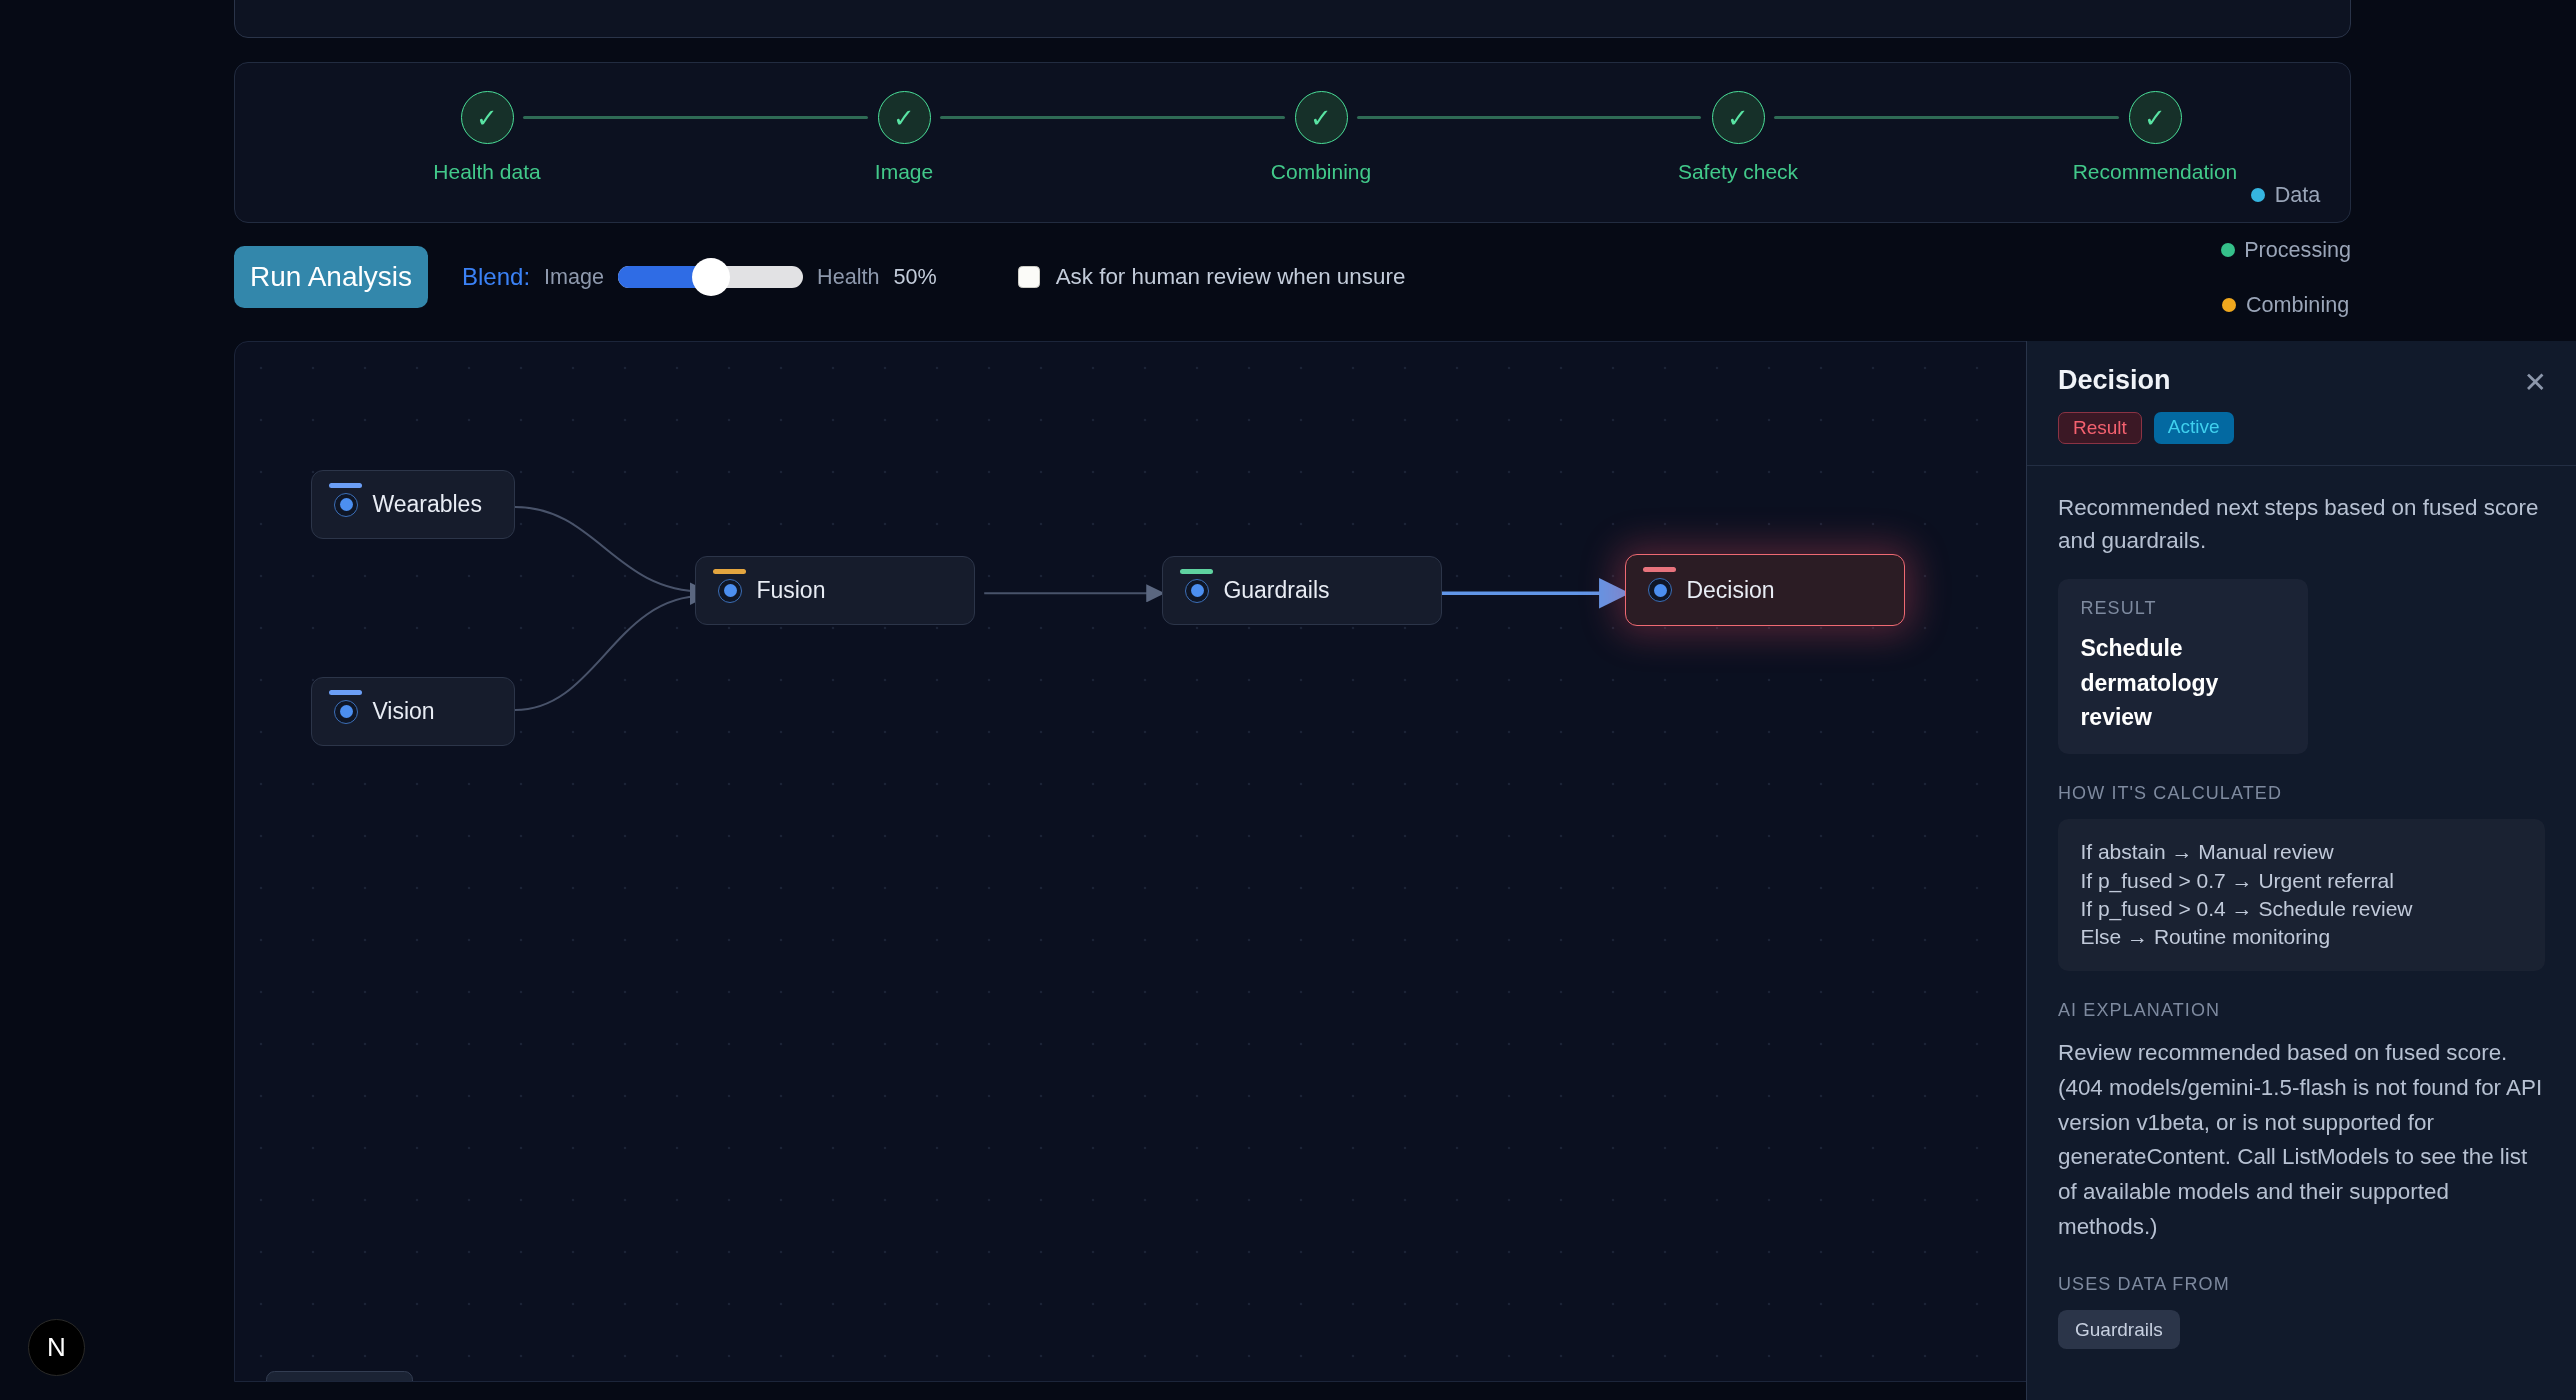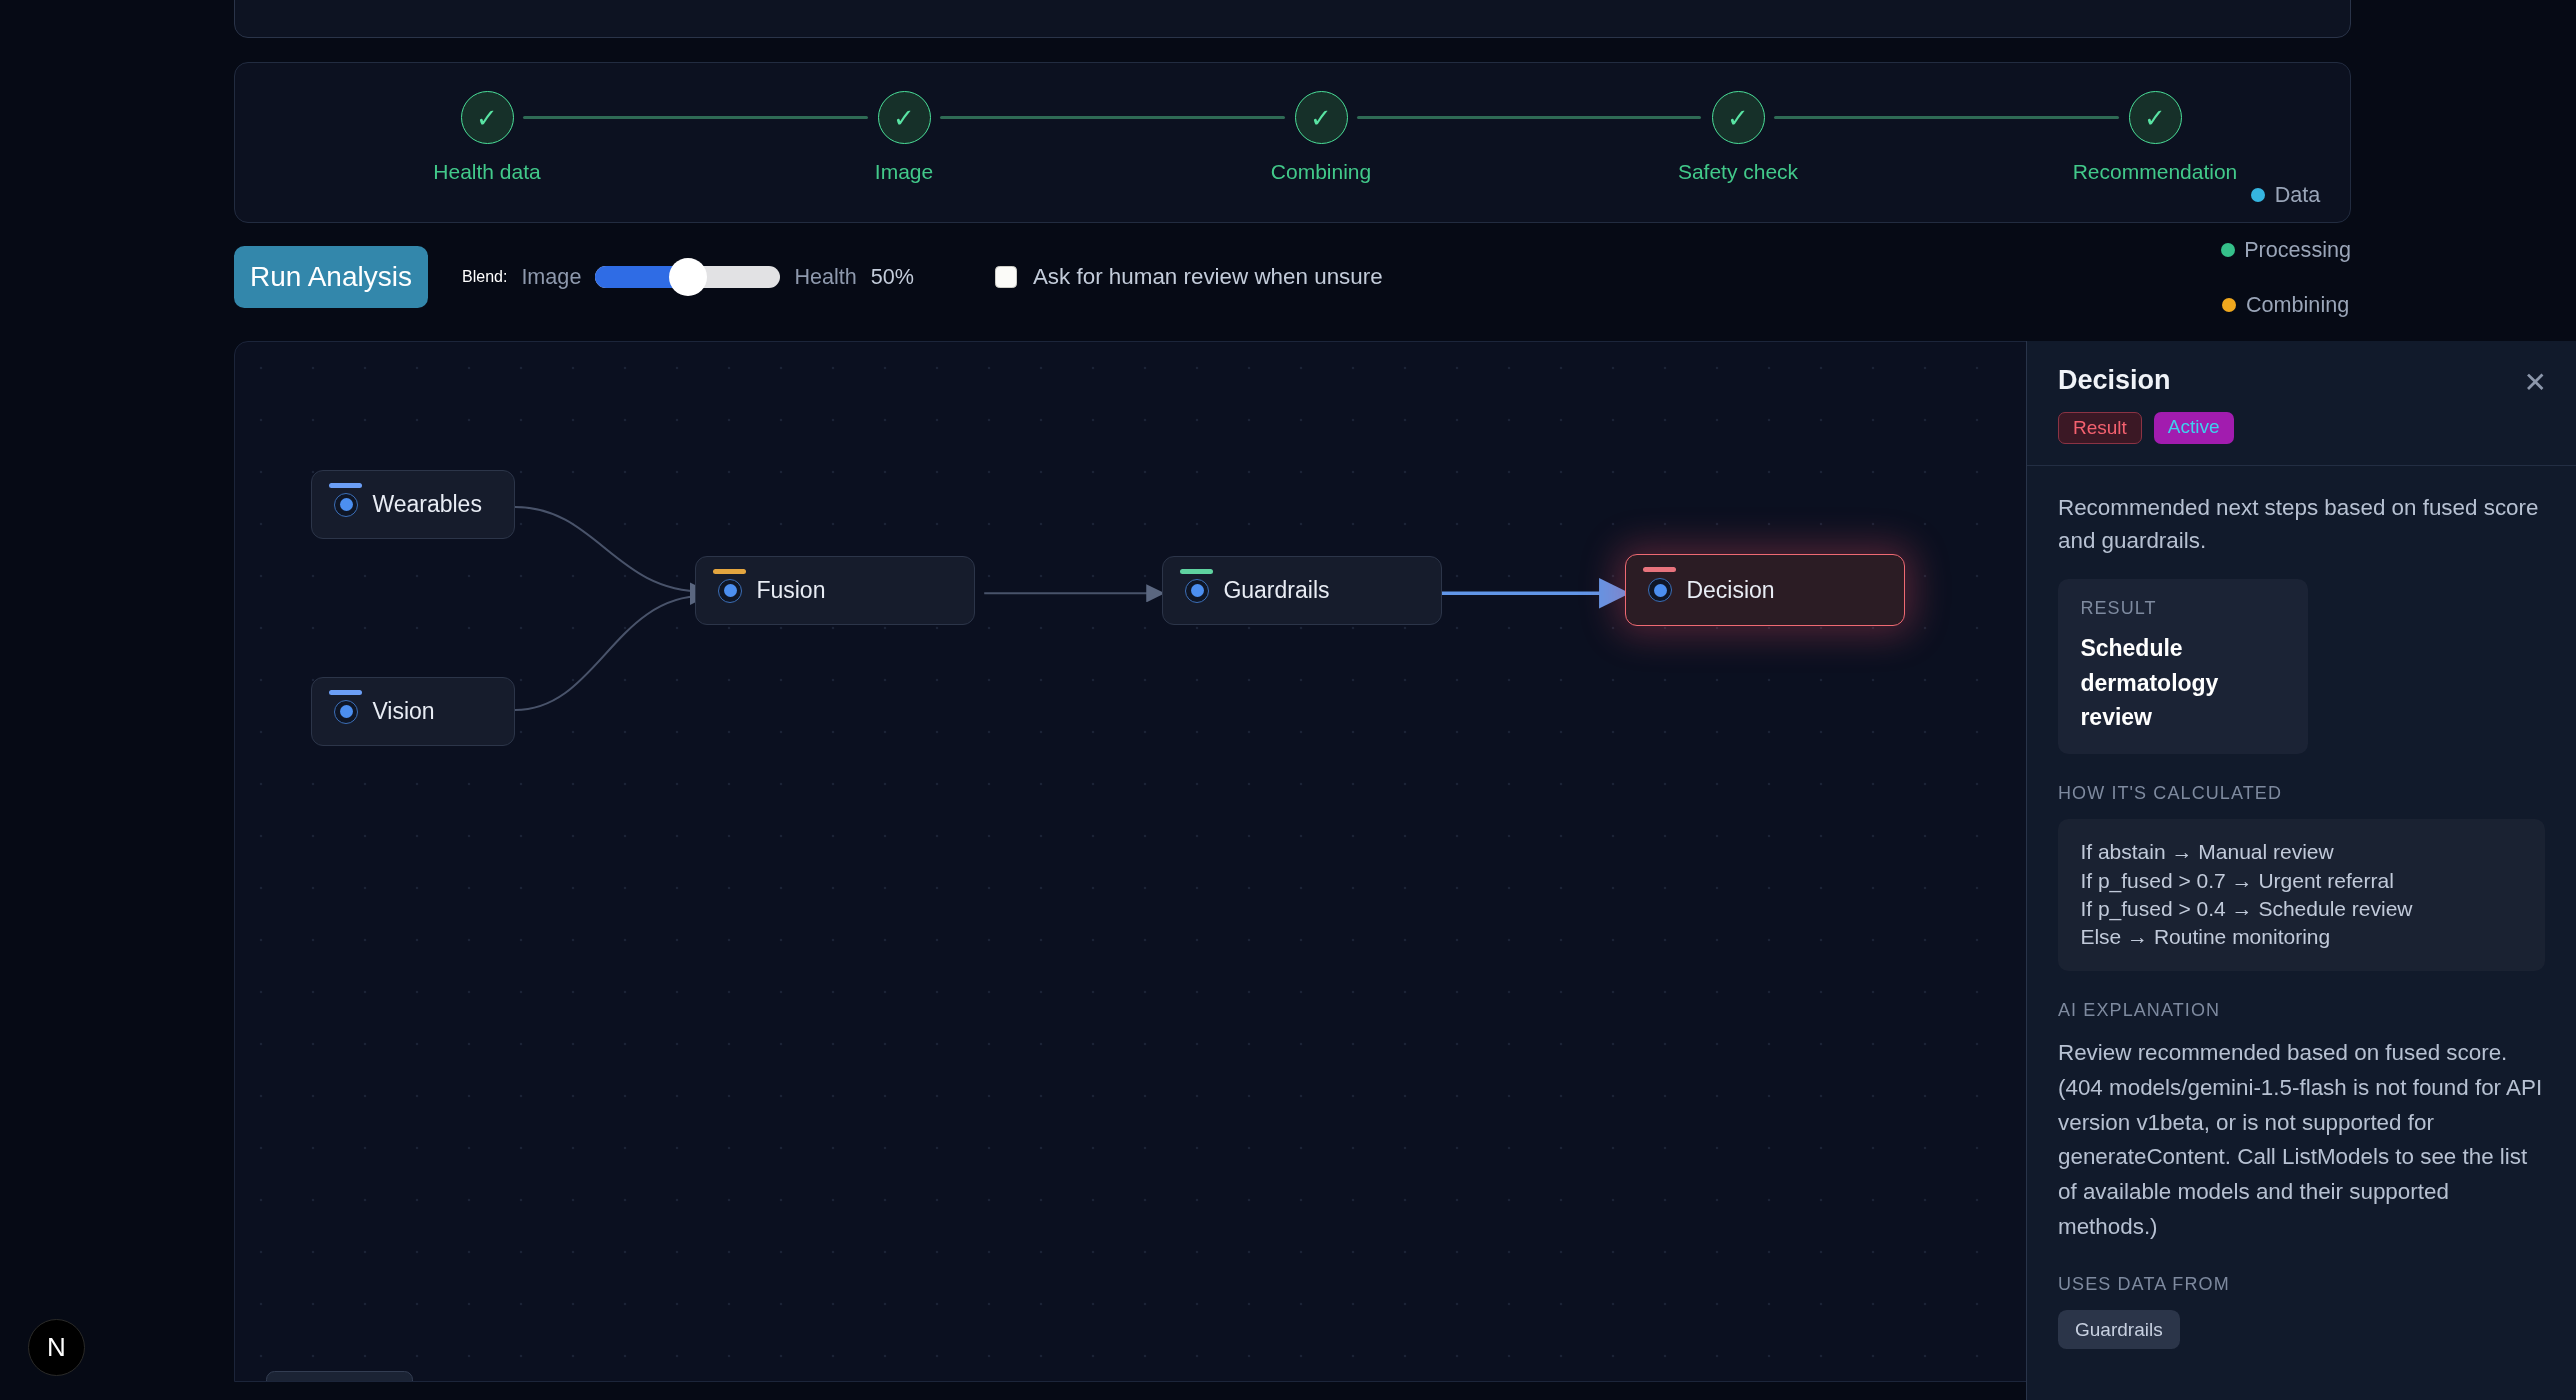--- a/index.html
+++ b/index.html
@@ -58,21 +58,21 @@
     width: 194px; height: 62px;
     background: #3387ab; color: #ffffff;
     border: none; border-radius: 10.3px;
     font-size: 28px; font-family: "Liberation Sans", sans-serif;
     cursor: pointer;
   }
   .blend-wrap {
     display: flex; align-items: center; gap: 14px;
     margin-left: 34px;
   }
-  .blend-label { font-size: 16px; color: #ffffff; }
+  .blend-label { font-size: 24px; color: #3b82f6; }
   .blend-side  { font-size: 21.6px; color: #8e99ad; }
   .slider {
     position: relative; width: 185px; height: 22.4px;
     background: #e2e2e4; border-radius: 11.2px;
     cursor: pointer;
   }
   .slider-fill {
     position: absolute; left: 0; top: 0; height: 100%; width: 50%;
     background: #2f6ce5; border-radius: 11.2px 0 0 11.2px;
   }
@@ -177,21 +177,21 @@
     border-bottom: 0.9px solid #232e43;
   }
   .panel-title { font-size: 27px; font-weight: bold; color: #f0f3f8; }
   .panel-close {
     position: absolute; right: 29px; top: 28px;
     font-size: 28px; color: #8c97ab; cursor: pointer; line-height: 1;
   }
   .badges { display: flex; gap: 12px; margin-top: 15.5px; }
   .badge { padding: 4.3px 14px; border-radius: 7px; font-size: 19px; }
   .badge-result { color: #f4616f; background: #3b1825; border: 0.9px solid #8b3344; }
-  .badge-active { color: #3fd0ee; background: #a21caf; }
+  .badge-active { color: #3fd0ee; background: #0369a1; }
 
   .panel-body { padding: 26px 31px 0 31px; }
   .panel-desc { font-size: 22.4px; line-height: 1.45; color: #b7c1d2; }
 
   .result-card {
     margin-top: 22.4px; background: #1b2335;
     border-radius: 10.3px; padding: 19px 22.4px;
     width: 250px;
   }
   .sec-label {

